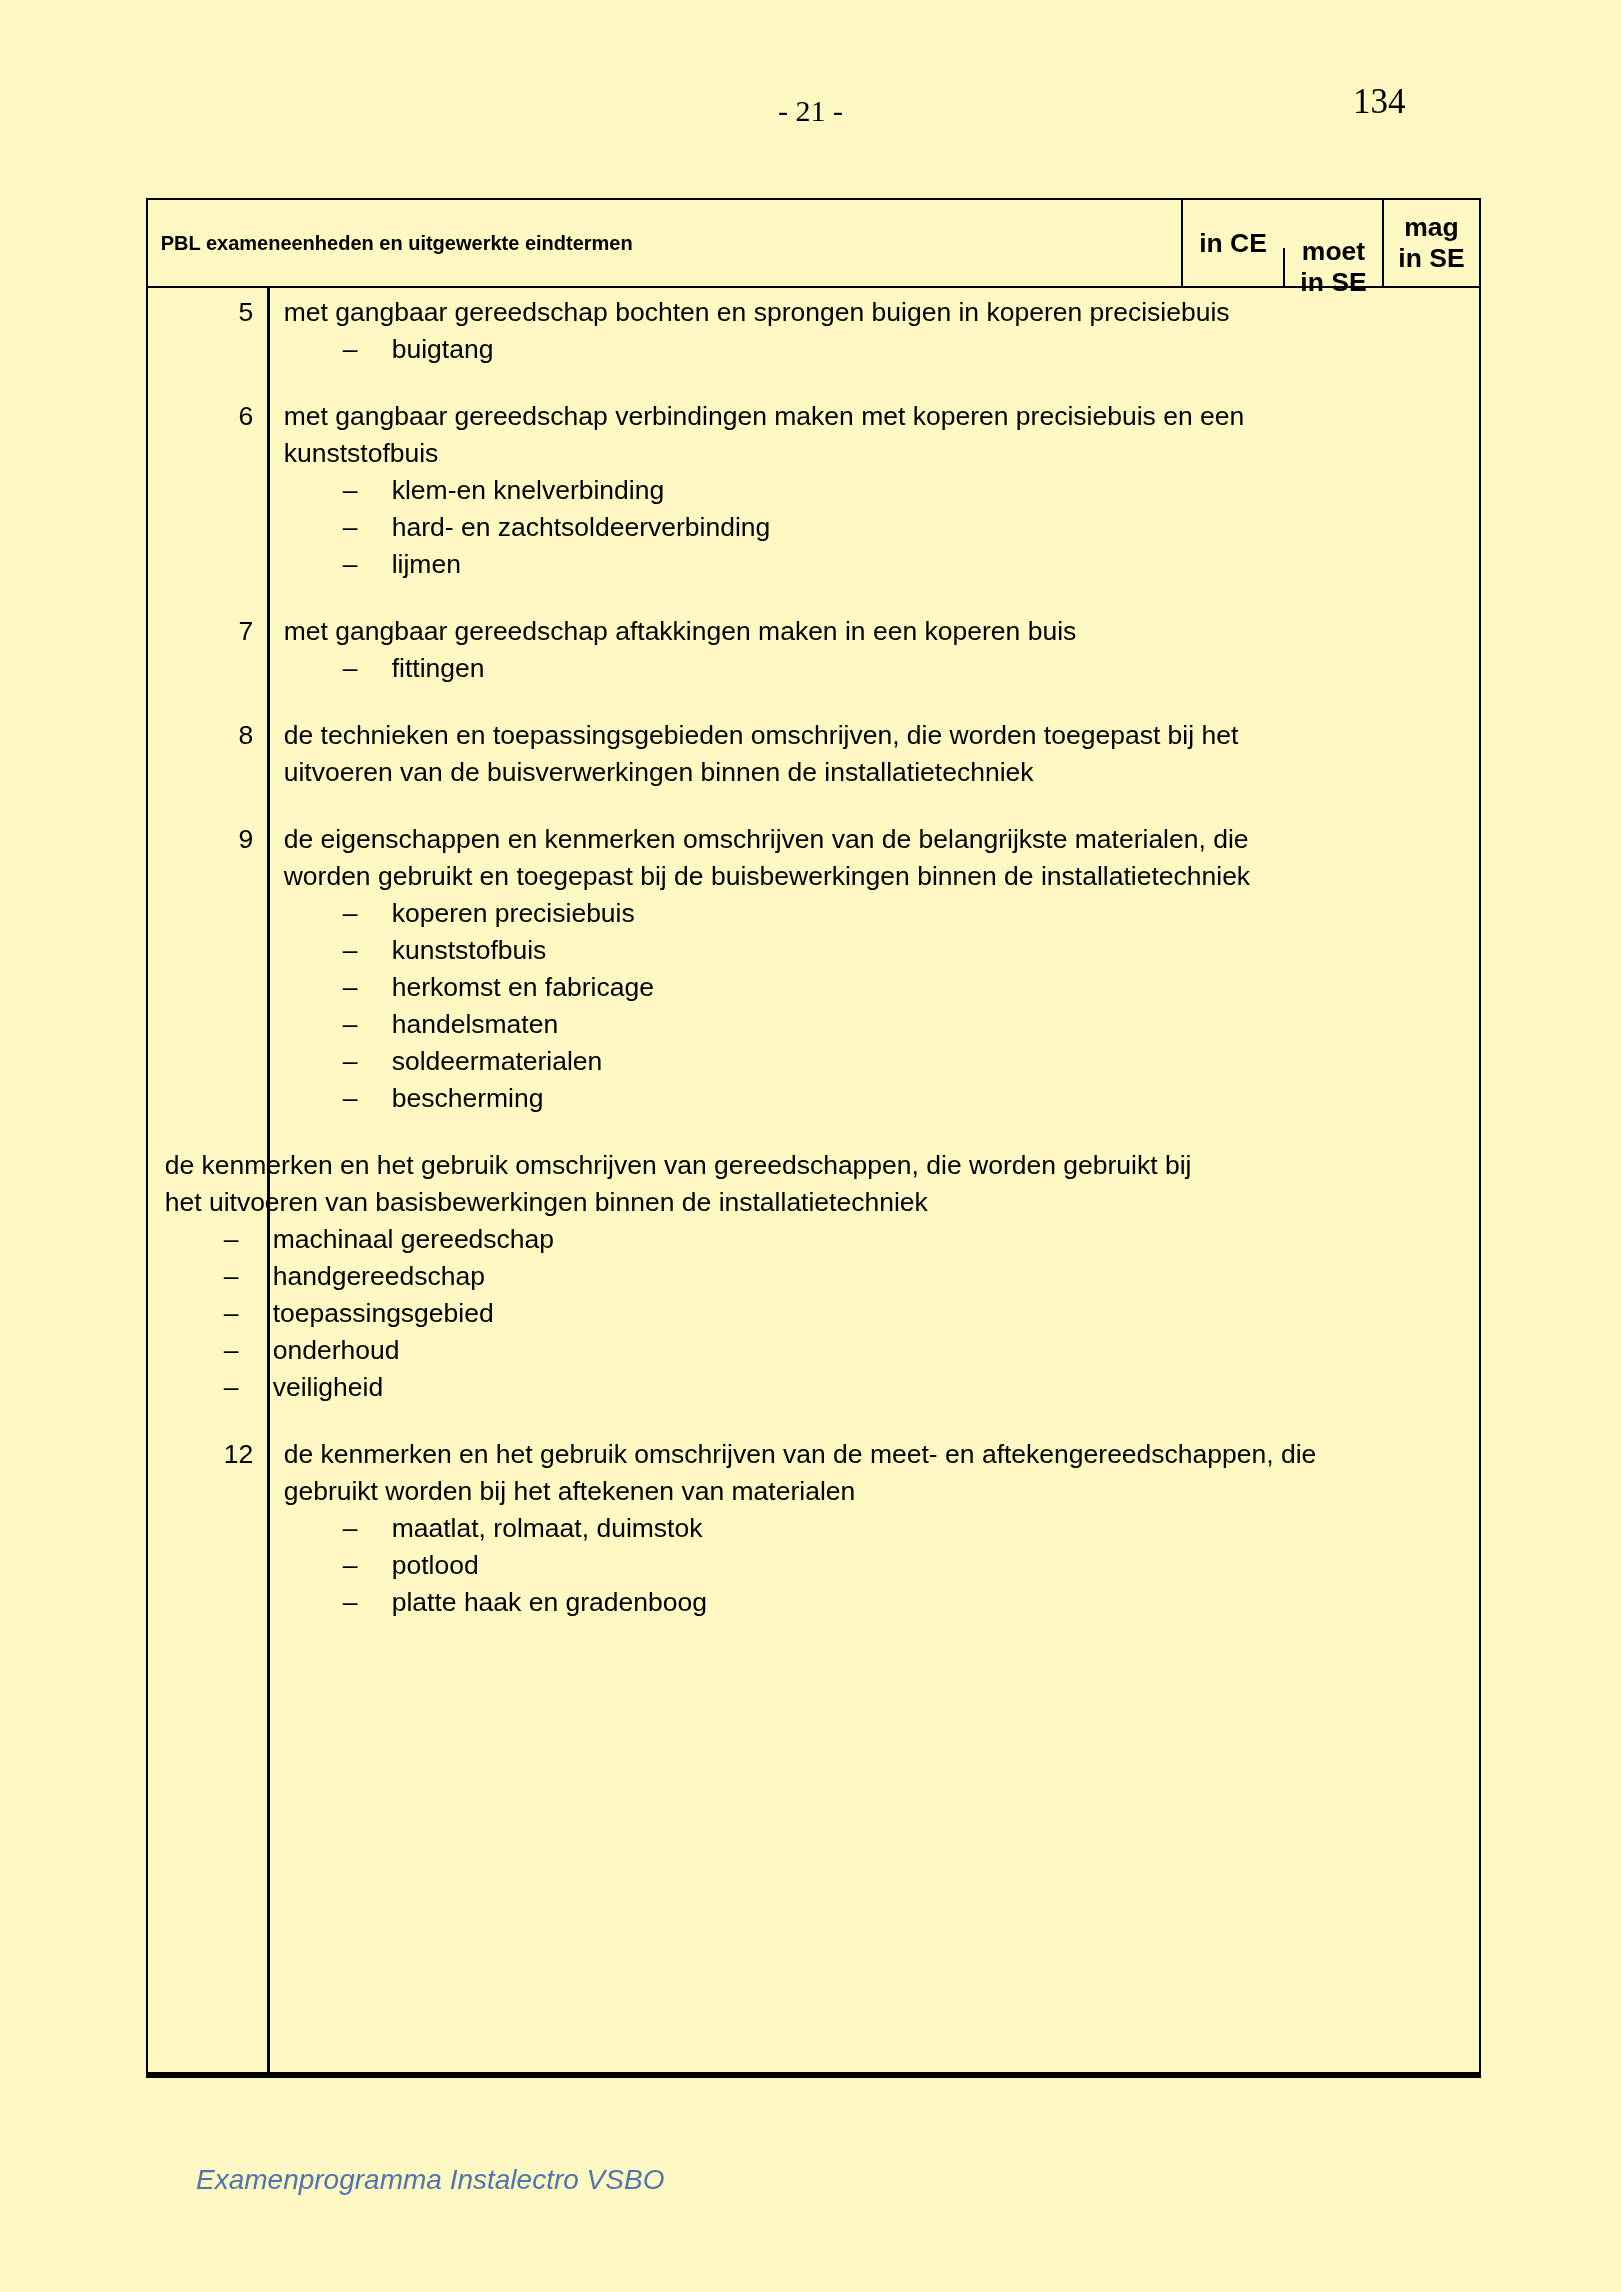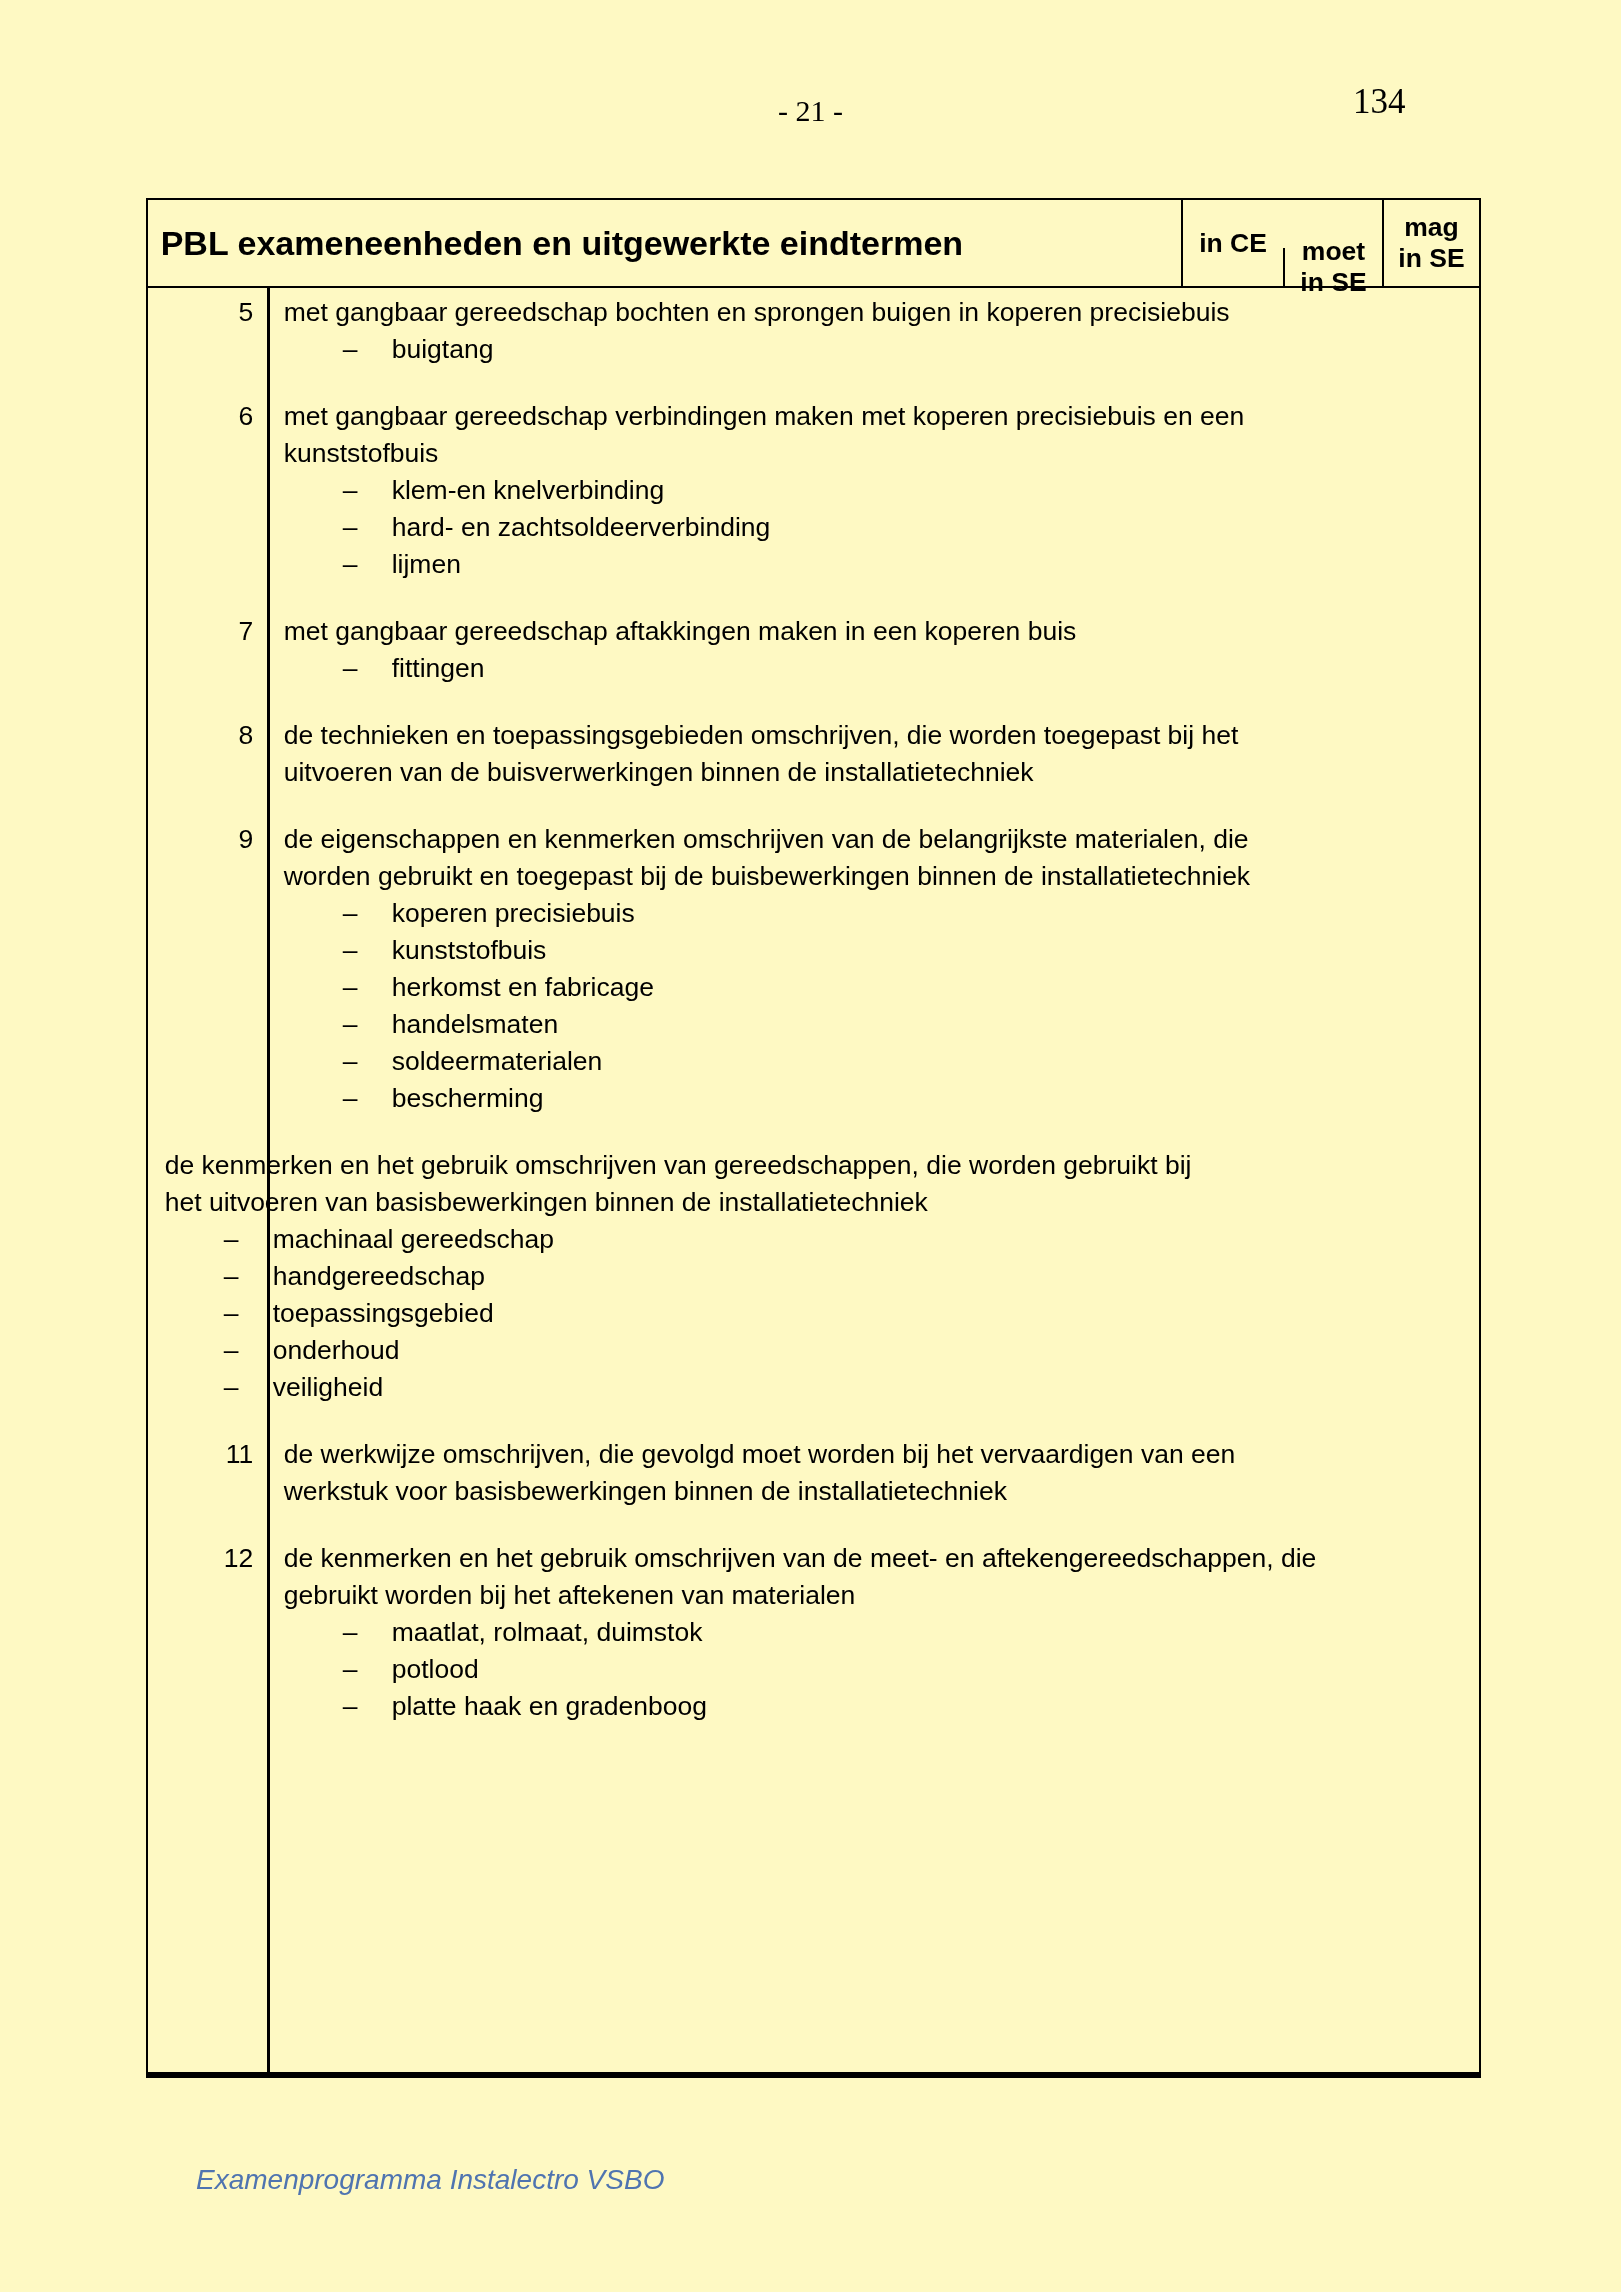--- a/index.html
+++ b/index.html
@@ -41,21 +41,21 @@
     height: 86px;
     display: flex;
     border-bottom: 2.9px solid #000;
   }
   .th-title {
     flex: 1;
     display: flex;
     align-items: center;
     padding-left: 12.7px;
     font-weight: bold;
-    font-size: 34px;
+    font-size: 20px;
     text-align: center;
   }
   .th-col {
     flex: none;
     border-left: 2.9px solid #000;
     display: flex;
     align-items: center;
     justify-content: center;
     text-align: center;
     font-weight: bold;
@@ -249,28 +249,20 @@
   </div>
 
   <div class="bullet">
     <span class="dash">–</span>
     <span class="bullet-text">veiligheid</span>
   </div>
 </div>
     </div>
   </div>
 
-  <div class="item">
-    <div class="item-num">11</div>
-    <div class="item-body">
-      <div class="item-text">de werkwijze omschrijven, die gevolgd moet worden bij het vervaardigen van een
-werkstuk voor basisbewerkingen binnen de installatietechniek</div>
-      <div class="bullets"></div>
-    </div>
-  </div>
 
   <div class="item">
     <div class="item-num">12</div>
     <div class="item-body">
       <div class="item-text">de kenmerken en het gebruik omschrijven van de meet- en aftekengereedschappen, die
 gebruikt worden bij het aftekenen van materialen</div>
       <div class="bullets">
   <div class="bullet">
     <span class="dash">–</span>
     <span class="bullet-text">maatlat, rolmaat, duimstok</span>

